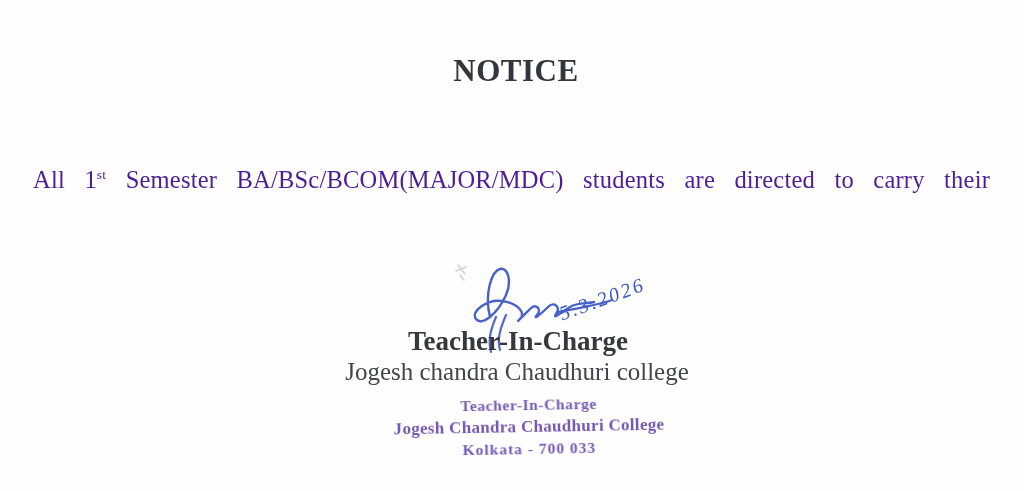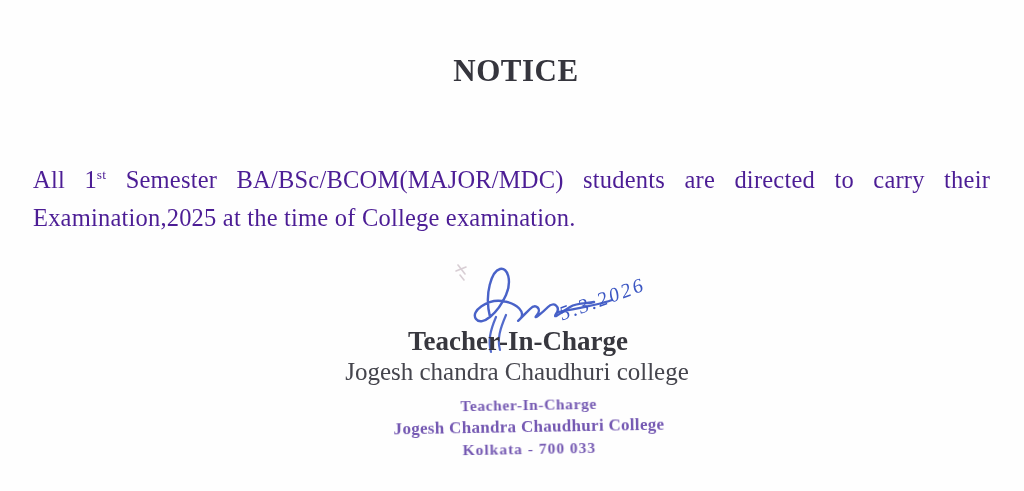--- a/index.html
+++ b/index.html
@@ -87,21 +87,20 @@
 </style>
 </head>
 <body>
 
 <div class="page">
 
   <h1 class="title">NOTICE</h1>
 
   <div class="body-text">
     <div class="body-line stretch"><span>All 1</span><sup>st</sup><span> Semester BA/BSc/BCOM(MAJOR/MDC) students are directed to carry their</span></div>
-    <div class="body-line">Examination,2025 at the time of College examination.</div>
   </div>
 
   <svg class="signature-svg" viewBox="0 0 240 100" xmlns="http://www.w3.org/2000/svg">
 
     <path d="M 18,10 l 7,9 m -9,-3 l 10,-4 m -6,8 l 4,5" stroke="#c3b3bd" stroke-width="1.6" fill="none" stroke-linecap="round" opacity="0.65"></path>
 
     <path d="M 50,62 C 44,38 52,16 60,14 C 68,12 72,26 66,40 C 58,58 42,72 36,64
              C 30,56 48,44 62,46 C 78,48 86,58 80,64 C 74,70 84,60 90,54
              C 96,48 102,54 97,60 C 92,66 102,58 108,52 C 114,46 121,52 116,59
              C 112,65 122,57 130,52 C 138,47 148,49 154,47" stroke="#3f5ac5" stroke-width="2.4" fill="none" stroke-linecap="round" stroke-linejoin="round" opacity="0.95"></path>

